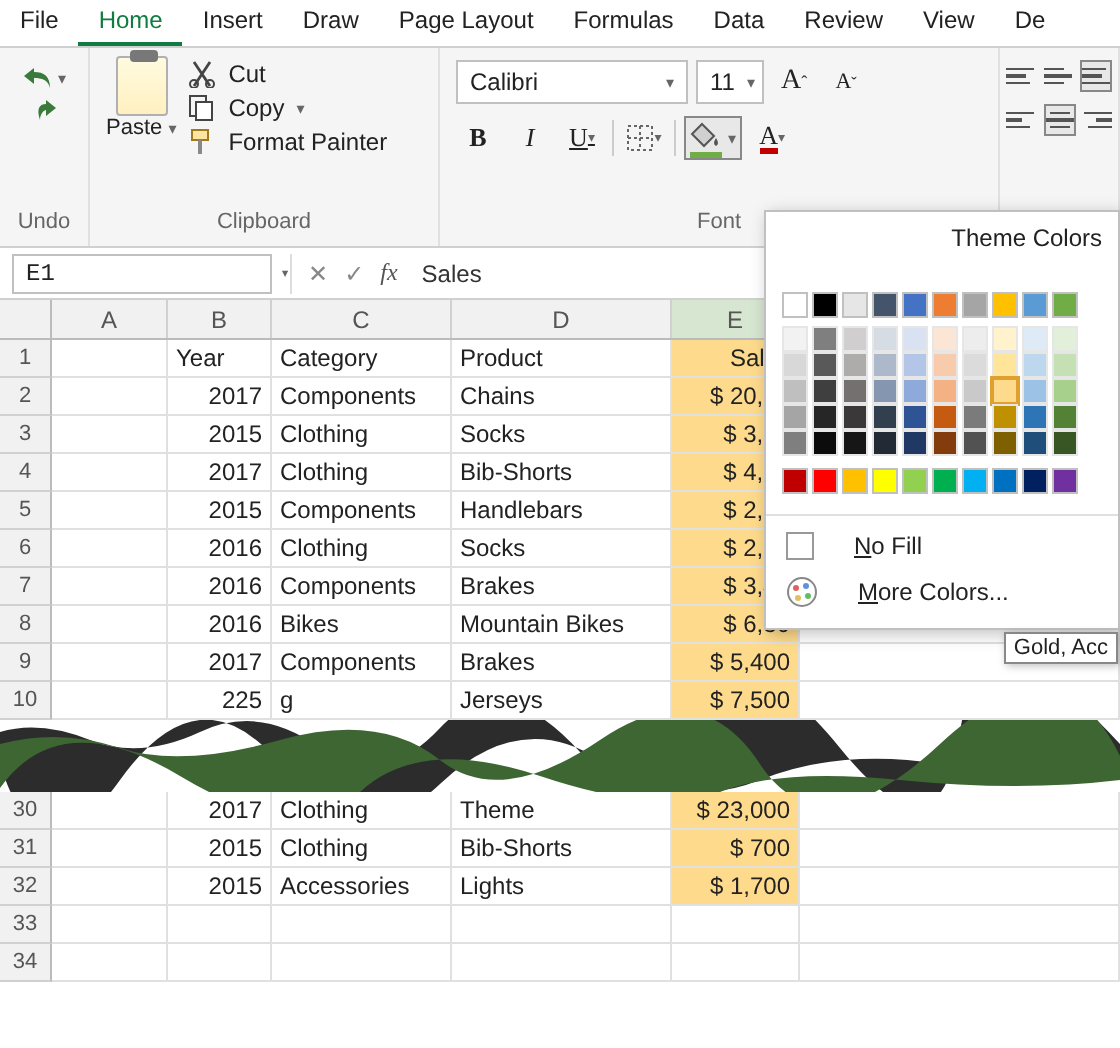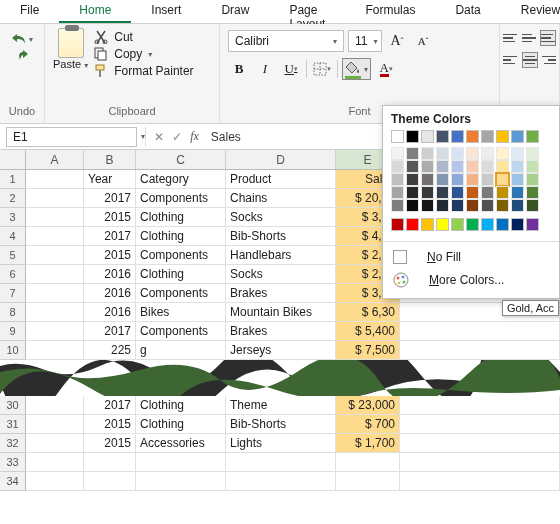--- a/index.html
+++ b/index.html
@@ -1,20 +1,20 @@
 <!DOCTYPE html>
 <html><head>
 <meta charset="utf-8">
 <style>
   * { box-sizing: border-box; }
   body { margin: 0; font-family: 'Segoe UI', Arial, sans-serif; font-size: 12px; color: #222; background: #fff; width: 560px; height: 524px; overflow: hidden; position: relative; }
   
   
   .ribbon-tabs { display: flex; background: #fff; border-bottom: 1px solid #d0d0d0; height: 24px; }
-  .ribbon-tab { padding: 3px 20px; cursor: default; }
+  .ribbon-tab { padding: 3px 10px; cursor: default; }
   .ribbon-tab.active { border-bottom: 2px solid #107c41; color: #107c41; font-weight: 400; }
   
   
   .ribbon { display: flex; background: #f5f5f5; border-bottom: 1px solid #d0d0d0; height: 100px; position: relative; }
   .ribbon-group { padding: 4px 8px; border-right: 1px solid #e0e0e0; display: flex; flex-direction: column; justify-content: space-between; position: relative; height: 100%; }
   .group-label { text-align: center; font-size: 11px; color: #666; padding-bottom: 2px; }
   
   .undo-group { width: 45px; }
   .undo-btns { display:flex; flex-direction:column; gap:2px; padding-top:4px; align-items:center; }
   .ico-btn { display:flex; align-items:center; gap:2px; }
@@ -41,21 +41,21 @@
   .bucket-ico { width:16px; height:16px; display:block; }
   .color-bar { background:#70ad47; height:3px; width:16px; }
   
   .align-group { width: 60px; padding:4px 3px; }
   .align-row { display:flex; gap:3px; margin-bottom:4px; padding-top:2px; }
   .align-btn { width:18px; height:16px; display:flex; flex-direction:column; justify-content:center; gap:2px; }
   .align-btn span { height:1.5px; background:#555; display:block; }
   
   
   .formula-bar { display:flex; height:26px; border-bottom:1px solid #d0d0d0; align-items:center; background:#fff; }
-  .name-box-wrap { width:145px; display:flex; align-items:center; gap:4px; padding-left:6px; }
+  .name-box-wrap { width:145px; display:flex; align-items:center; gap:4px; padding-left:6px;font-family:Liberation Mono, monospace; }
   .name-box { flex:1; border:1px solid #c0c0c0; height:20px; padding:2px 6px; font-size:12px; display:flex; align-items:center; background:#fff; }
   .fx-btns { display:flex; gap:8px; padding:0 8px; color:#888; }
   .fx-lbl { font-style:italic; font-family:serif; color:#555; padding-right:6px; }
   .formula-input { flex:1; padding:2px 6px; color:#333; }
   
   
   .sheet { position:relative; }
   .col-headers { display:flex; background:#f1f1f1; border-bottom:1px solid #bbb; height:20px; }
   .corner { width:26px; border-right:1px solid #bbb; background:#f1f1f1; }
   .col-h { border-right:1px solid #d0d0d0; text-align:center; font-size:12px; color:#555; display:flex; align-items:center; justify-content:center; }
@@ -67,21 +67,21 @@
   .hilite { background:#fedb8c; }
   
   .cA { width:58px; } .cB { width:52px; } .cC { width:90px; } .cD { width:110px; } .cE { width:64px; } .cF { width:160px; }
   
   
   .torn { position:relative; height:36px; background:#fff; overflow:hidden; pointer-events:none; }
   .torn svg { position:absolute; top:0; left:0; }
   
   
   .popover { position:absolute; top:105px; left:382px; width:178px; background:#fff; border:1px solid #c0c0c0; box-shadow:2px 2px 8px rgba(0,0,0,0.25); z-index:50; padding-bottom:6px; }
-  .pop-title { font-weight:700; font-size:12px; padding:6px 8px 4px; }
+  .pop-title { font-weight:400; font-size:12px; padding:6px 8px 20px;text-align:right; }
   .swatch-row { display:flex; gap:2px; padding:0 8px; }
   .swatch { width:13px; height:13px; border:1px solid #c0c0c0; cursor:pointer; }
   .shade-grid { padding:4px 8px 6px; }
   .shade-col-row { display:flex; gap:2px; }
   .shade { width:13px; height:13px; margin-bottom:0px; border:1px solid #e6e6e6; }
   .shade.sel { outline:2px solid #e0a030; outline-offset:-1px; }
   .pop-sep { height:1px; background:#e0e0e0; margin:4px 0; }
   .pop-item { display:flex; align-items:center; gap:20px; padding:4px 10px; font-size:12px; }
   .pop-item .ul { text-decoration:underline; }
   .nofill-ico { width:14px; height:14px; border:1px solid #999; background:#fff; }

